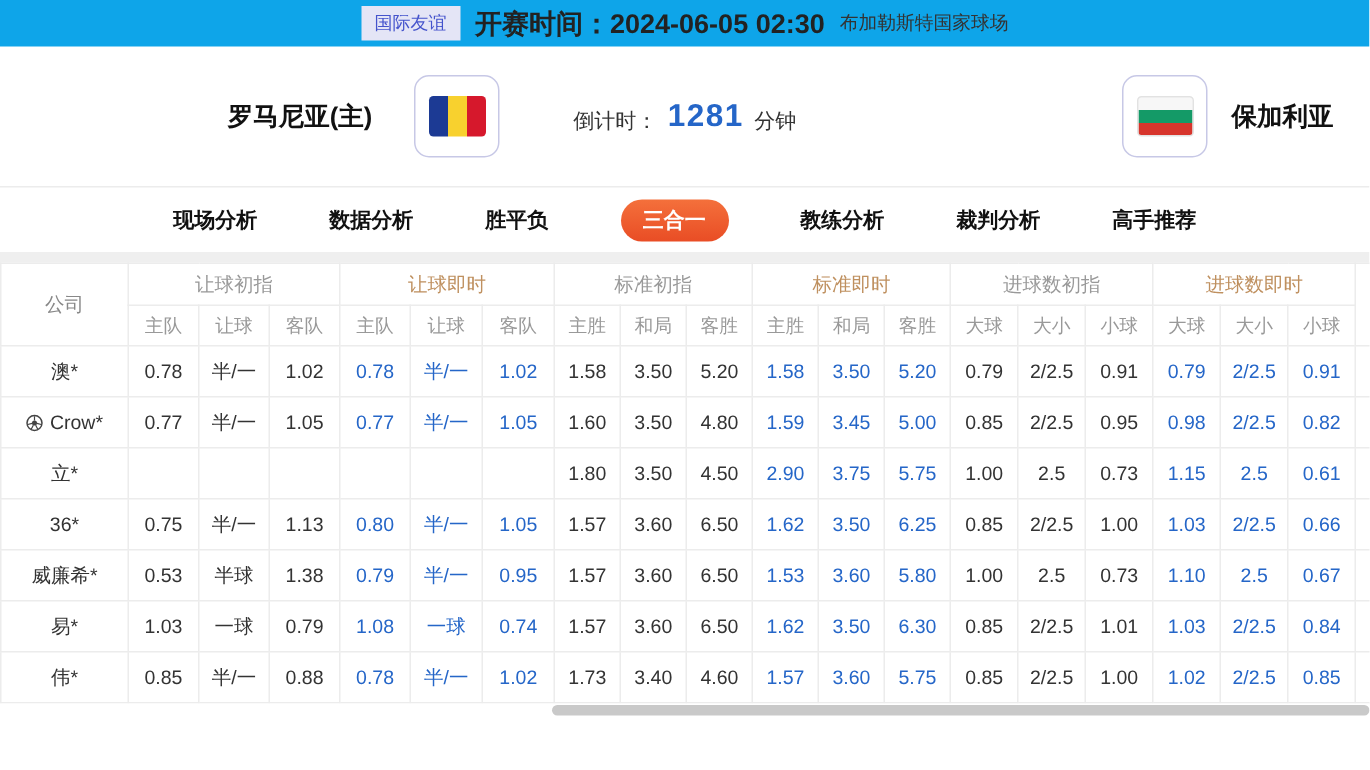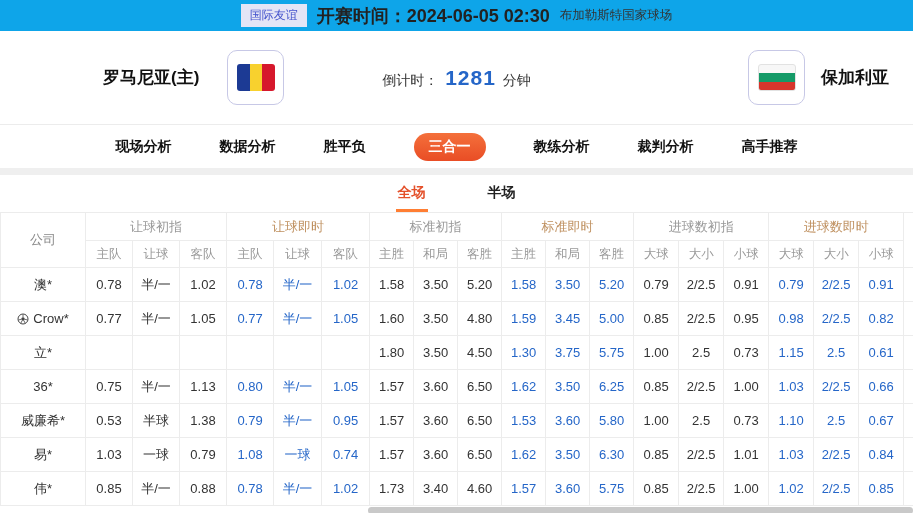--- a/index.html
+++ b/index.html
@@ -13,21 +13,21 @@
 
   
   .topbar{height:31px;background:#0ea5e9;display:flex;align-items:center;justify-content:center;gap:10px;}
   .badge{background:#e4e5f6;color:var(--badge);font-size:12px;padding:3px 9px;cursor:pointer;}
   .kickoff{font-size:18px;font-weight:bold;color:#222;}
   .venue{font-size:12.5px;color:#333;}
 
   
   .match-header{height:94px;display:grid;grid-template-columns:1fr auto 1fr;align-items:center;border-bottom:1px solid #ececec;}
   .team{display:flex;align-items:center;}
-  .team.home{justify-content:flex-start;padding-left:103px;gap:28px;}
+  .team.home{justify-content:center;padding-left:103px;gap:28px;}
   .team.away{justify-content:flex-end;padding-right:24px;gap:16px;}
   .team-name{font-size:17px;font-weight:bold;color:#111;}
   .flag-box{width:57px;height:55px;border:1px solid #c7c8e6;border-radius:10px;background:#fff;
     display:flex;align-items:center;justify-content:center;}
   .flag{width:38px;height:27px;border-radius:3px;}
   .flag-ro{background:linear-gradient(to right,#1c3a94 0 33.4%,#f8d12e 33.4% 66.7%,#d6182c 66.7% 100%);}
   .flag-bg{background:linear-gradient(to bottom,#f7f7f7 0 33.4%,#149a67 33.4% 66.7%,#d7352c 66.7% 100%);border:1px solid #e2e2e2;}
   .countdown{display:flex;align-items:flex-end;font-size:14px;color:#333;}
   .countdown .count{font-size:21px;font-weight:bold;color:var(--live);margin:0 7px;letter-spacing:1px;}
 
@@ -97,24 +97,20 @@
       <div class="nav-tab">数据分析</div>
       <div class="nav-tab">胜平负</div>
       <div class="nav-tab active">三合一</div>
       <div class="nav-tab">教练分析</div>
       <div class="nav-tab">裁判分析</div>
       <div class="nav-tab">高手推荐</div>
     </div>
 
   <div class="gray-band"></div>
 
-  <div class="subtabs">
-      <div class="subtab active">全场</div>
-      <div class="subtab">半场</div>
-    </div>
 
   <table>
       <colgroup>
         <col style="width: 85px;">
         <col style="width: 47px;">
         <col style="width: 47px;">
         <col style="width: 47px;">
         <col style="width: 47px;">
         <col style="width: 48px;">
         <col style="width: 48px;">
@@ -232,21 +228,21 @@
           </td>
           <td class="init"></td>
           <td class="init"></td>
           <td class="init"></td>
           <td class="live"></td>
           <td class="live"></td>
           <td class="live"></td>
           <td class="init">1.80</td>
           <td class="init">3.50</td>
           <td class="init">4.50</td>
-          <td class="live">1.30</td>
+          <td class="live">2.90</td>
           <td class="live">3.75</td>
           <td class="live">5.75</td>
           <td class="init">1.00</td>
           <td class="init">2.5</td>
           <td class="init">0.73</td>
           <td class="live">1.15</td>
           <td class="live">2.5</td>
           <td class="live">0.61</td>
           <td></td>
         </tr>

